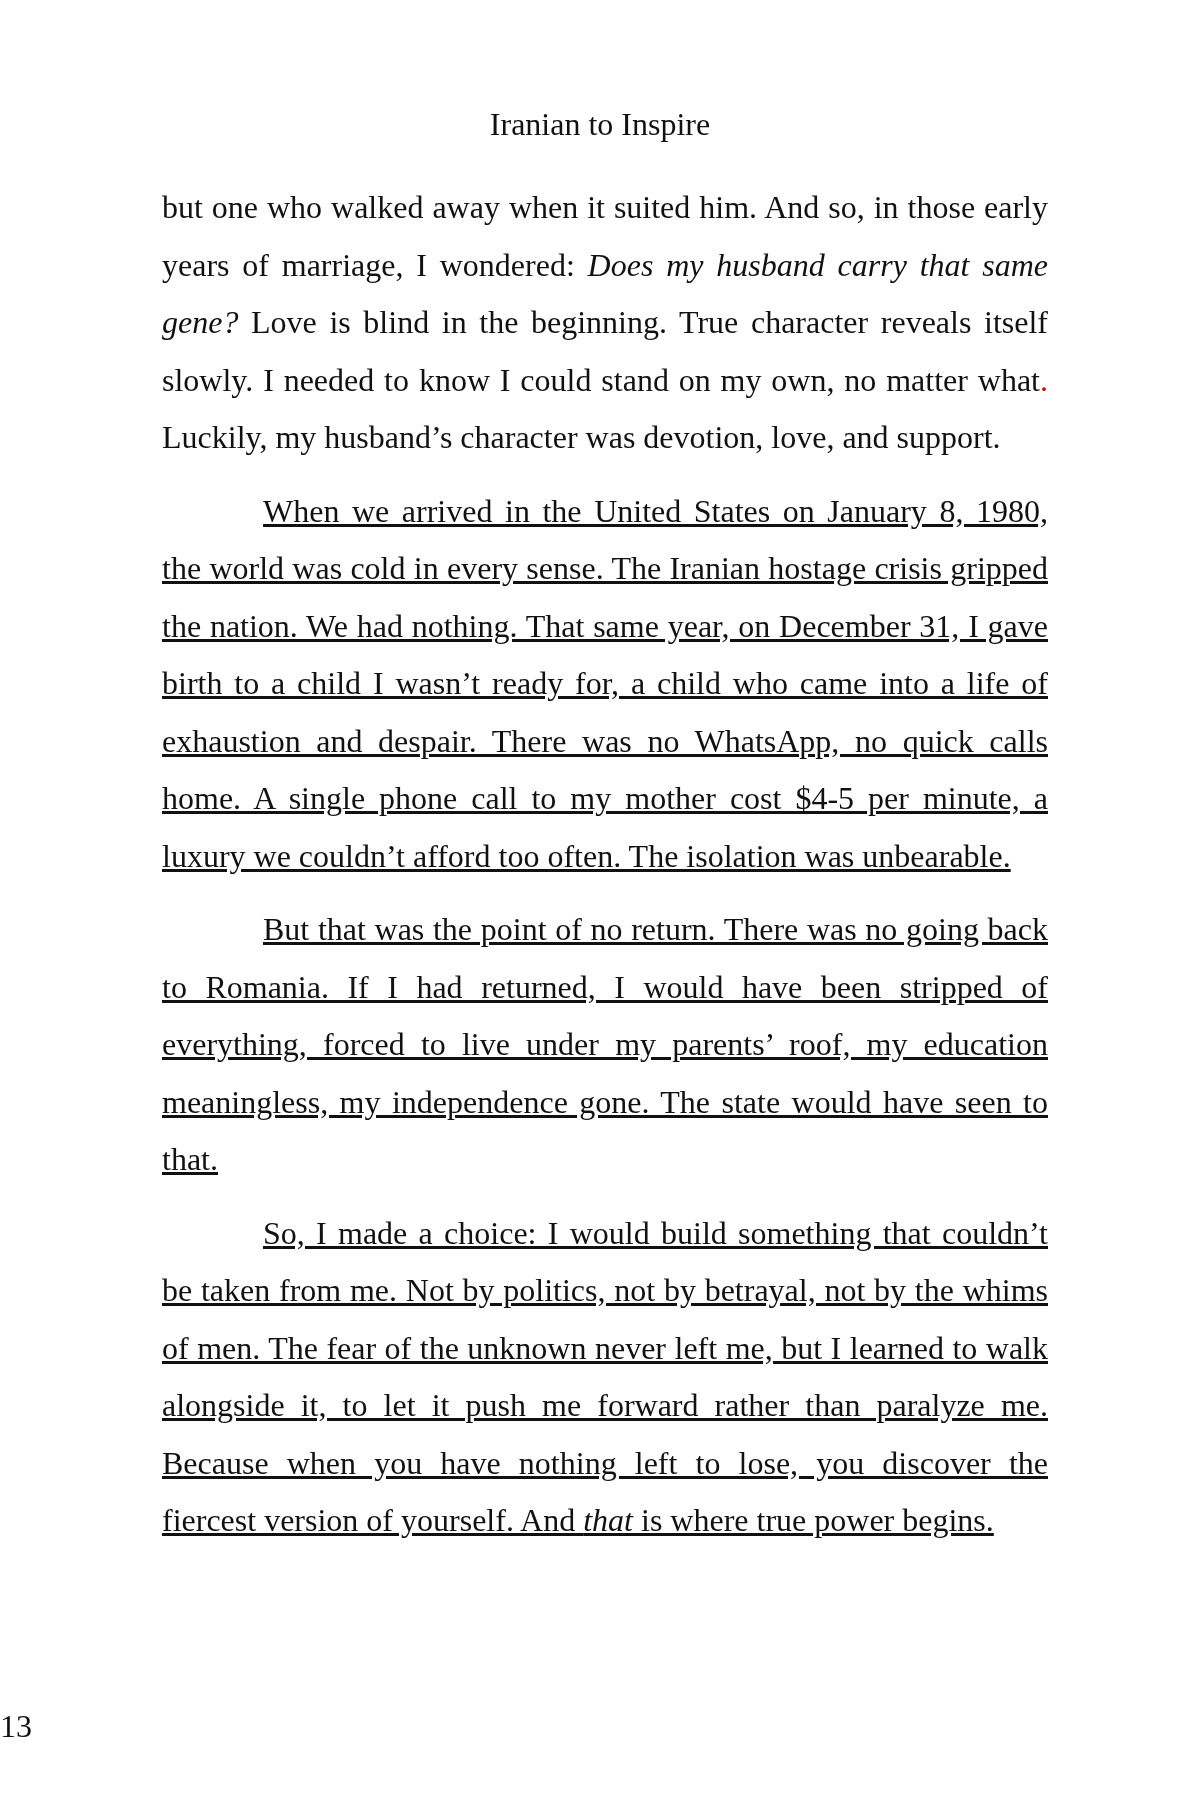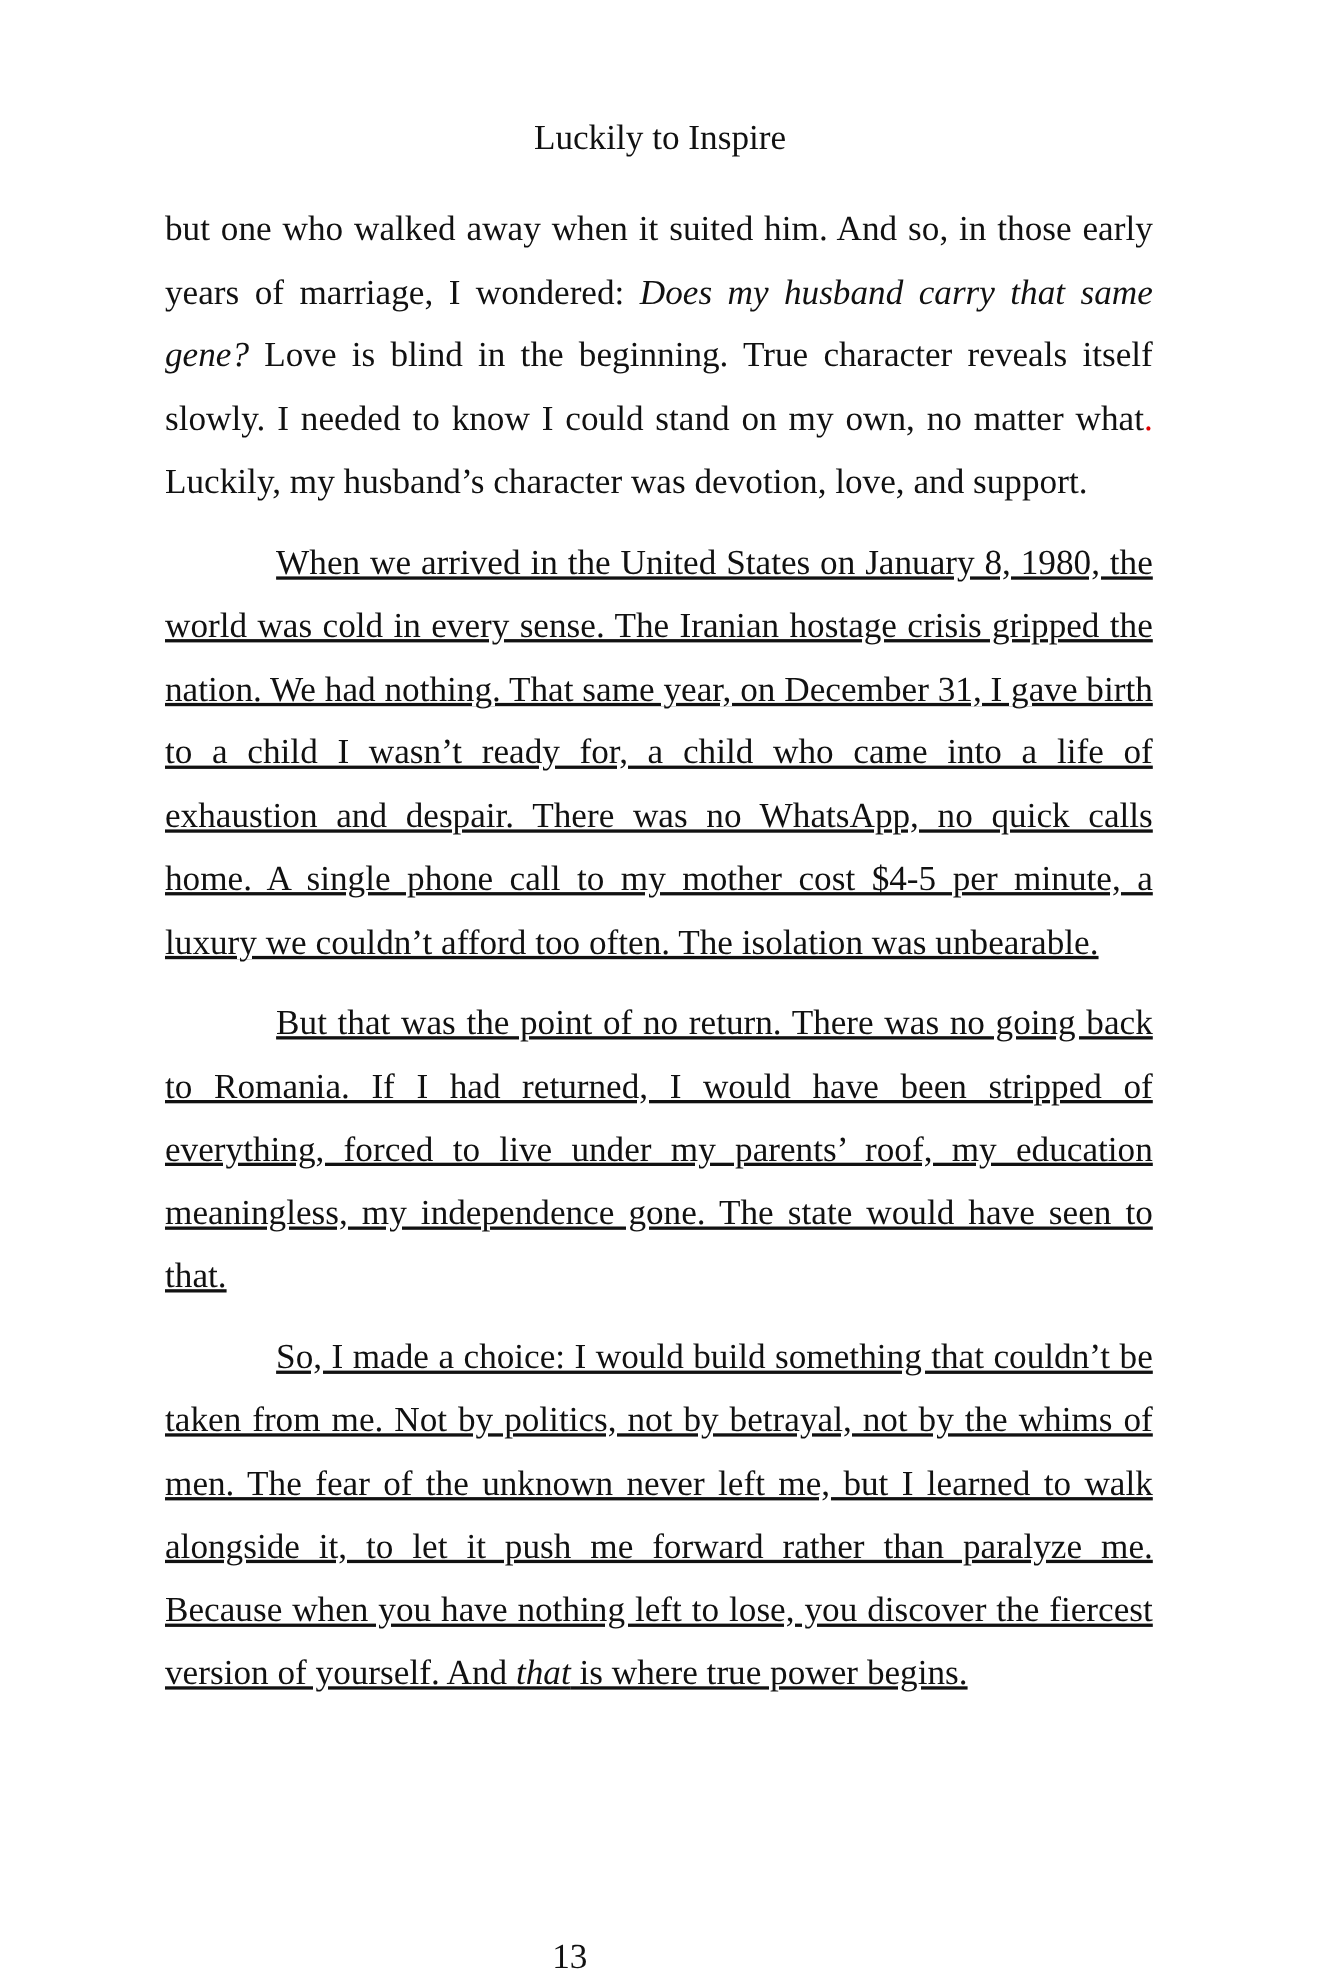--- a/index.html
+++ b/index.html
@@ -26,48 +26,48 @@
   }
   .body-text {
     position: absolute;
     top: 179px;
     left: 150px;
     width: 898px;
     font-size: 32px;
     line-height: 57.5px;
   }
   .body-text p {
-    margin: 0 0 16px 0;
+    margin: 0 0 16px 12px;
     text-align: justify;
     text-justify: inter-word;
   }
   .body-text p.indent {
     text-indent: 101px;
     text-decoration: underline;
   }
   .body-text p.continued {
     text-indent: 0;
   }
   .em { font-style: italic; }
   .red-mark { color: #e00000; }
   .page-number {
     position: absolute;
-    top: 1756px;
+    top: 1704px;
     left: 0;
     width: 1036px;
-    text-align: center;
+    text-align: left;
     font-size: 32px;
     line-height: 44px;
   }
 </style>
 </head>
 <body>
 
 <div class="running-header">
-  <span>Luckily to Inspire</span>
+  <span>Iranian to Inspire</span>
 </div>
 
 <div class="body-text">
   <p class="continued">
     <span>but one who walked away when it suited him. And so, in those early years of marriage, I wondered: </span><span class="em">Does my husband carry that same gene?</span><span> Love is blind in the beginning. True character reveals itself slowly. I needed to know I could stand on my own, no matter what</span><span class="red-mark">.</span><span> Luckily, my husband’s character was devotion, love, and support.</span>
   </p>
   <p class="indent">
     <span>When we arrived in the United States on January 8, 1980, the world was cold in every sense. The Iranian hostage crisis gripped the nation. We had nothing. That same year, on December 31, I gave birth to a child I wasn’t ready for, a child who came into a life of exhaustion and despair. There was no WhatsApp, no quick calls home. A single phone call to my mother cost $4-5 per minute, a luxury we couldn’t afford too often. The isolation was unbearable.</span>
   </p>
   <p class="indent">

